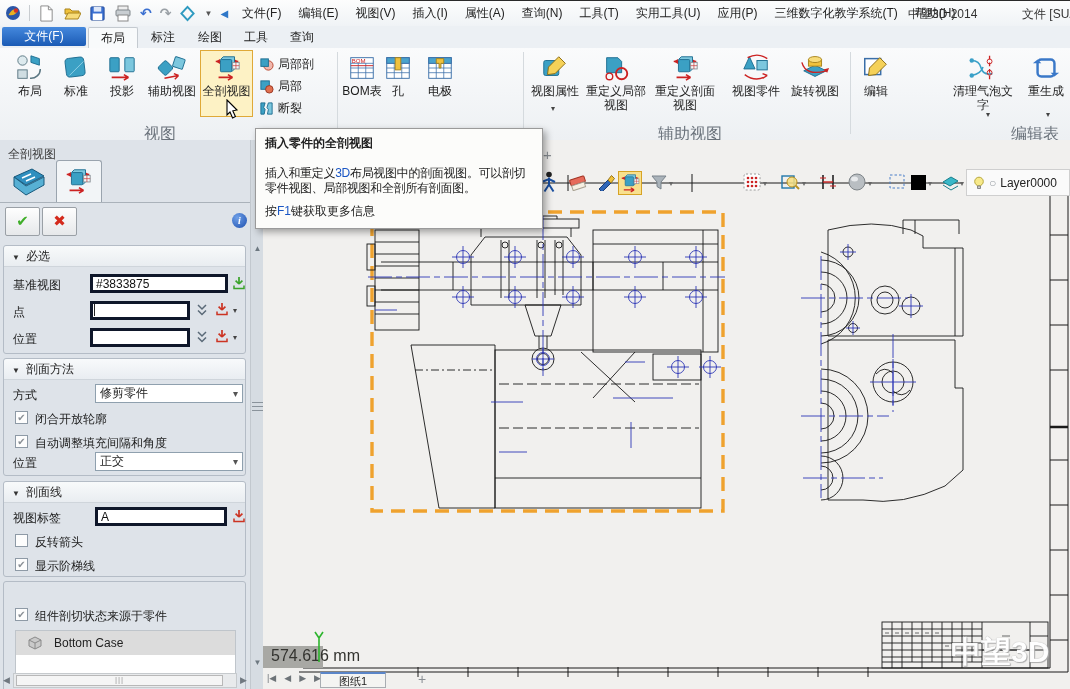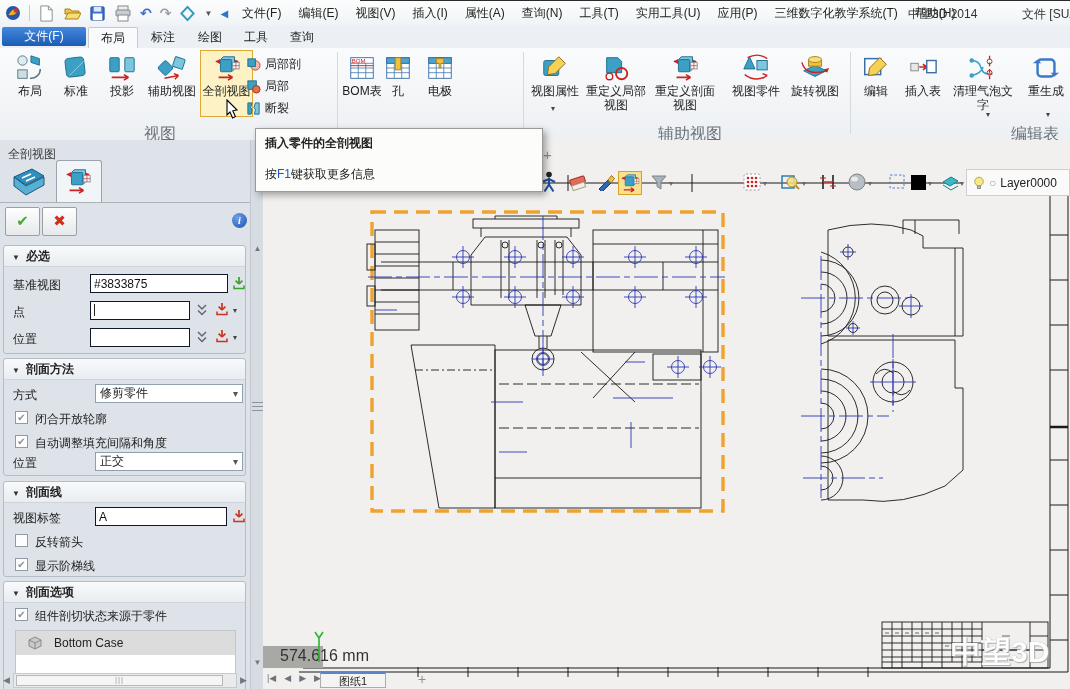--- a/index.html
+++ b/index.html
@@ -26,21 +26,21 @@
     background:linear-gradient(#4488dd,#1b5bb5);color:#fff;text-align:center;line-height:19px}
   .rtab{position:absolute;top:1px;height:20px;text-align:center;line-height:20px}
   .rtab.active{background:#f8fafb;border:1px solid #c4cad0;border-bottom:none;border-radius:2px 2px 0 0;z-index:3}
   
   .ribbon{position:absolute;left:0;top:48px;width:1070px;height:92px;
     background:linear-gradient(#fafbfc,#edf0f3);border-bottom:1px solid #c9cfd5}
   .rbtn{position:absolute;top:3px;height:66px;text-align:center;font-size:12px;color:#1d1d1d}
   .rbtn svg{margin:2px auto 1px auto}
   .rbtn .lbl{line-height:14px}
   .rbtn.hl{background:#fdf2c5;border:1px solid #dfa938;top:2px;height:67px;box-sizing:border-box}
-  .sbtn{position:absolute;left:246px;width:78px;height:20px;display:flex;align-items:center;gap:4px;font-size:12px}
+  .sbtn{position:absolute;left:259px;width:78px;height:20px;display:flex;align-items:center;gap:4px;font-size:12px}
   .vsep{position:absolute;top:4px;width:1px;height:82px;background:#d5dade}
   .grp-label{position:absolute;top:76px;font-size:16px;color:#6a727b;text-align:center}
   .rb-arr{position:absolute;font-size:8px;color:#444}
   
   .tooltip{position:absolute;left:255px;top:128px;width:288px;background:#fcfcfa;border:1px solid #9a9a9a;
     box-shadow:3px 3px 7px rgba(0,0,0,.35);z-index:40;padding:6px 9px 8px 9px;box-sizing:border-box}
   .tooltip .tt-title{font-weight:bold;margin-bottom:14px}
   .tooltip .tt-body{line-height:15px;letter-spacing:-.3px}
   .tooltip .tt-foot{margin-top:7px}
   .hlblue{color:#1a56c4}
@@ -53,24 +53,24 @@
     border:1px solid #9aa4ae;border-bottom:none;border-radius:3px 3px 0 0}
   .p-div{position:absolute;left:0;top:62px;width:250px;height:1px;background:#aab2ba}
   .okbtn{position:absolute;width:33px;height:27px;background:linear-gradient(#fefefe,#e6e8ea);
     border:1px solid #9aa0a6;border-radius:2px;text-align:center;line-height:26px;font-size:15px;font-weight:bold}
   .okbtn.ck{color:#3fae29}.okbtn.xx{color:#d42a1c}
   .info-i{position:absolute;left:232px;top:73px;width:15px;height:15px;border-radius:50%;
     background:radial-gradient(circle at 35% 30%,#6fa0e8,#1d4fae);color:#fff;font-size:10px;font-weight:bold;
     text-align:center;line-height:15px;font-family:"Liberation Serif",serif;font-style:italic}
   .sect{position:absolute;left:3px;width:243px;border:1px solid #b4bcc6;border-radius:3px;box-sizing:border-box}
   .sect-h{height:20px;background:linear-gradient(#f8fafb,#e9edf1);border-bottom:1px solid #cfd5db;
-    border-radius:3px 3px 0 0;font-weight:bold;padding-left:8px;line-height:20px}
+    border-radius:3px 3px 0 0;font-weight:normal;padding-left:8px;line-height:20px}
   .sect-h::before{content:"▼";font-size:8px;margin-right:6px;color:#333}
   .flabel{position:absolute;left:9px;color:#1c1c1c}
-  .pinput{position:absolute;height:19px;background:#fff;border:1px solid #0f172a;box-sizing:border-box;
+  .pinput{position:absolute;height:19px;background:#fff;border:3px solid #0f172a;box-sizing:border-box;
     font-family:"Liberation Sans",sans-serif;font-size:12px;padding:0 3px;color:#111}
   .dd{position:absolute;height:19px;background:#fff;border:1px solid #8fa0ae;box-sizing:border-box;
     display:flex;align-items:center;padding:0 4px}
   .dd::after{content:"▾";margin-left:auto;color:#555;font-size:10px}
   .cb{position:absolute;width:13px;height:13px;background:#fdfdfd;border:1px solid #8e9aa6;box-sizing:border-box;
     text-align:center;line-height:11px}
   .cb.checked::after{content:"✔";font-size:10px;color:#8a9096}
   .ico{position:absolute}
   .mini-arr{position:absolute;font-size:8px;color:#444}
   .caret{position:absolute;width:1px;height:12px;background:#222}
@@ -87,21 +87,21 @@
   .grip{position:absolute;left:3px;width:7px;border-top:1px solid #8a939b}
   
   .canvas{position:absolute;left:263px;top:140px;width:807px;height:549px;background:#f1f0ee;overflow:hidden}
   .da{position:absolute;z-index:2}
   .da-arr{position:absolute;font-size:8px;color:#666;z-index:2}
   .plus-g{position:absolute;color:#8a8f94;font-size:15px;z-index:2}
   .layerbox{position:absolute;left:703px;top:29px;width:104px;height:27px;background:#fafafa;
     border:1px solid #cfcfcf;display:flex;align-items:center;gap:4px;padding-left:6px;box-sizing:border-box;z-index:2}
   .layerbox .circ{color:#9aa0a6;font-size:12px}
   .readout-bg{position:absolute;left:0;top:506px;width:60px;height:22px;background:#a8a8a4;z-index:3}
-  .readout{position:absolute;left:17px;top:507px;font-size:16px;color:#33332f;white-space:nowrap;z-index:4}
+  .readout{position:absolute;left:8px;top:507px;font-size:16px;color:#33332f;white-space:nowrap;z-index:4}
   .wm{position:absolute;left:688px;top:492px;font-size:30px;font-weight:bold;color:#fff;opacity:.95;z-index:5;
     text-shadow:0 0 1px #999,1px 1px 1px #aaa;white-space:nowrap}
   .navrow{position:absolute;left:4px;top:533px;display:flex;gap:8px;align-items:center;z-index:3;color:#6d7378}
   .nv{font-size:9px}
   .nv.first::before{content:"|"}.nv.last::after{content:"|"}
   .nv.l::after{content:"◀"}.nv.r::after{content:"▶"}
   .nv.first::after{content:"◀"}.nv.last::before{content:"▶"}
   .sheettab{position:absolute;left:57px;top:532px;width:66px;height:16px;background:#f4f4f2;border:1px solid #a8adb2;
     border-top:2px solid #5a85c8;text-align:center;line-height:14px;font-size:11px;box-sizing:border-box;z-index:3}
   .addsheet{position:absolute;left:155px;top:531px;color:#8a8f94;font-size:14px;z-index:3}
@@ -481,26 +481,20 @@
   </div>
   <div class="grp-label" style="left:645px;width:90px">辅助视图</div>
   <div class="vsep" style="left:850px"></div>
 
   <div class="rbtn" style="left:856px;width:40px">
     <svg width="30" height="30">
         <use href="#i-edit"></use>
       </svg>
     <div class="lbl">编辑</div>
   </div>
-  <div class="rbtn" style="left:900px;width:46px">
-    <svg width="30" height="30">
-        <use href="#i-instable"></use>
-      </svg>
-    <div class="lbl">插入表</div>
-  </div>
   <div class="rbtn" style="left:952px;width:62px">
     <svg width="30" height="30">
         <use href="#i-clean"></use>
       </svg>
     <div class="lbl">清理气泡文字</div>
   </div>
   <span class="rb-arr" style="left:986px;top:62px">▾</span>
   <div class="rbtn" style="left:1020px;width:52px">
     <svg width="30" height="30">
         <use href="#i-regen"></use>
@@ -577,21 +571,20 @@
     <svg class="ico" style="left:228px;top:27px;color:#cc3322" width="14" height="14">
         <use href="#i-downtray"></use>
       </svg>
     <span class="cb" style="left:11px;top:52px"></span>
     <span class="flabel" style="left:31px;top:52px">反转箭头</span>
     <span class="cb checked" style="left:11px;top:76px"></span>
     <span class="flabel" style="left:31px;top:76px">显示阶梯线</span>
   </div>
 
   <div class="sect" style="top:441px;height:224px">
-    <div class="sect-h">剖面选项</div>
     <span class="cb checked" style="left:11px;top:26px"></span>
     <span class="flabel" style="left:31px;top:26px">组件剖切状态来源于零件</span>
     <div class="plist" style="top:48px;height:44px">
       <div class="plist-row">
         <svg width="14" height="14">
             <use href="#i-cube"></use>
           </svg>
         <span>Bottom Case</span>
       </div>
     </div>
@@ -819,18 +812,19 @@
     <span class="nv l"></span>
     <span class="nv r"></span>
     <span class="nv last"></span>
   </div>
   <div class="sheettab">图纸1</div>
   <span class="addsheet">+</span>
 </div>
 
 <div class="tooltip">
   <div class="tt-title">插入零件的全剖视图</div>
+  <div class="tt-body"><span>插入和重定义</span><span class="hlblue">3D</span><span>布局视图中的剖面视图。可以剖切零件视图、局部视图和全剖所有剖面图。</span></div>
   <div class="tt-foot"><span>按</span><span class="hlblue">F1</span><span>键获取更多信息</span></div>
 </div>
 
 <svg class="cursor" width="16" height="22">
     <use href="#i-cursor"></use>
   </svg>
 
 </body></html>

